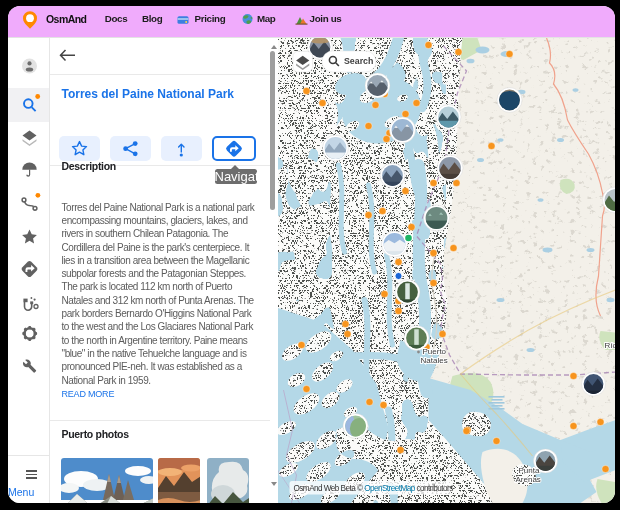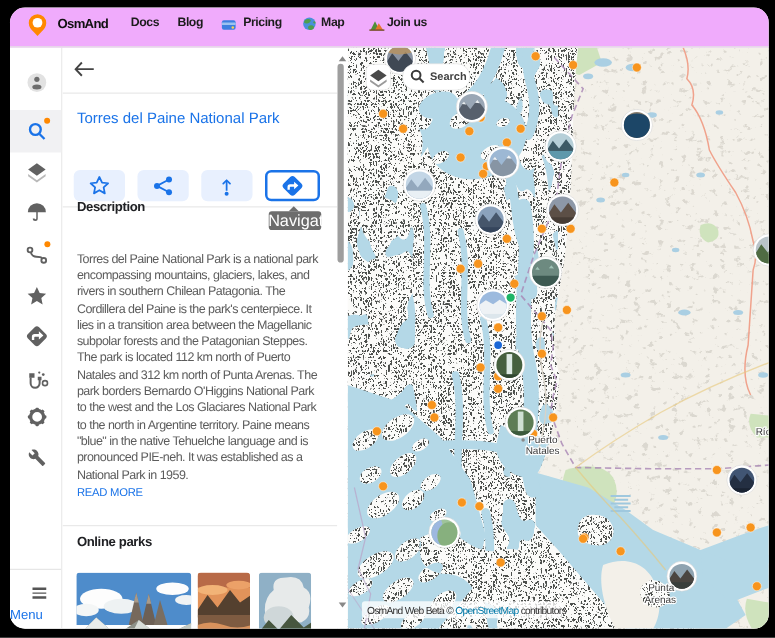--- a/index.html
+++ b/index.html
@@ -95,21 +95,21 @@
   <div style="position:absolute;left:17.5px;top:435.5px;width:11px;height:1.8px;background:#555"></div>
   <div style="position:absolute;left:17.5px;top:439px;width:11px;height:1.8px;background:#555"></div>
   <div style="position:absolute;left:0;top:448px;width:42px;text-align:left;font-size:10.5px;color:#1a73e8">Menu</div>
  </div>
 
  <div id="panel">
   <svg width="17" height="13" viewBox="0 0 17 13" style="position:absolute;left:9px;top:11px">
    <path d="M6.5 1 L1.5 6.3 L6.5 11.6 M1.8 6.3 L16 6.3" stroke="#444" stroke-width="1.5" fill="none"></path>
   </svg>
   <div class="hr" style="top:35.5px"></div>
-  <div style="position:absolute;left:11.5px;top:49px;font-size:12px;font-weight:normal;color:#1a73e8;white-space:nowrap">Torres del Paine National Park</div>
+  <div style="position:absolute;left:11.5px;top:49px;font-size:12px;font-weight:bold;color:#1a73e8;white-space:nowrap">Torres del Paine National Park</div>
   <div class="btn" style="left:9px"></div>
   <div class="btn" style="left:60px"></div>
   <div class="btn" style="left:111px"></div>
   <div class="btn" style="left:162px;width:44px;background:#fff;border:2px solid #1a73e8"></div>
   <svg width="219" height="34" viewBox="50 134 219 34" style="position:absolute;left:0;top:96px;pointer-events:none">
         <path d="M79.5 141.6 l2.15 4.5 4.85.5 -3.6 3.3 .95 4.8 -4.35-2.5 -4.35 2.5 .95-4.8 -3.6-3.3 4.85-.5 Z" fill="none" stroke="#1a73e8" stroke-width="1.4" stroke-linejoin="round"></path>
         <path d="M125.6 148.7 L135.2 143.6 M125.6 148.7 L135.2 153.8" stroke="#1a73e8" stroke-width="1.4"></path>
         <g fill="#1a73e8">
           <circle cx="135.2" cy="143.6" r="2.4"></circle>
           <circle cx="125.6" cy="148.7" r="2.4"></circle>
@@ -124,21 +124,21 @@
           <rect x="227.7" y="142.4" width="12.6" height="12.6" rx="2.6" transform="rotate(45 234 148.7)" fill="#1a73e8"></rect>
           <path d="M230 151.8 v-2.4 a2.1 2.1 0 0 1 2.1-2.1 h3.2 v-2 l3.4 3 -3.4 3 v-2 h-2.9 a0.55 0.55 0 0 0 -0.55 0.55 v1.95 Z" fill="#fff"></path>
         </g>
       </svg>
   <div class="hr" style="top:127px"></div>
   <div id="tip">Navigation</div>
   <div style="position:absolute;left:11.5px;top:122px;font-size:10.5px;font-weight:bold;color:#202124;letter-spacing:-0.3px">Description</div>
   <div style="position:absolute;left:11.5px;top:162.7px;font-size:10px;color:#5c5c5c;line-height:13.3px;letter-spacing:-0.42px;white-space:nowrap">Torres del Paine National Park is a national park<br>encompassing mountains, glaciers, lakes, and<br>rivers in southern Chilean Patagonia. The<br>Cordillera del Paine is the park's centerpiece. It<br>lies in a transition area between the Magellanic<br>subpolar forests and the Patagonian Steppes.<br>The park is located 112 km north of Puerto<br>Natales and 312 km north of Punta Arenas. The<br>park borders Bernardo O'Higgins National Park<br>to the west and the Los Glaciares National Park<br>to the north in Argentine territory. Paine means<br>"blue" in the native Tehuelche language and is<br>pronounced PIE-neh. It was established as a<br>National Park in 1959.</div>
   <div style="position:absolute;left:11.5px;top:351px;font-size:9px;font-weight:normal;color:#1a73e8;letter-spacing:-0.2px">READ MORE</div>
   <div class="hr" style="top:381.5px"></div>
-  <div style="position:absolute;left:11.5px;top:390.2px;font-size:10.5px;font-weight:bold;color:#202124;letter-spacing:-0.3px">Online parks</div>
+  <div style="position:absolute;left:11.5px;top:390.2px;font-size:10.5px;font-weight:bold;color:#202124;letter-spacing:-0.3px">Puerto photos</div>
   <div class="ph" style="left:10.5px;width:92.5px">
    <svg width="92.5" height="70">
           <rect width="93" height="42" fill="#4e8ccb"></rect>
    <ellipse cx="20" cy="21" rx="17" ry="8" fill="#fdfdfd"></ellipse>
           <ellipse cx="36" cy="27" rx="14" ry="6" fill="#eef2f3"></ellipse>
           <ellipse cx="8" cy="30" rx="10" ry="5" fill="#f4f6f6"></ellipse>
    <ellipse cx="77" cy="13" rx="13" ry="5" fill="#fdfdfd"></ellipse>
           <ellipse cx="88" cy="22" rx="9" ry="4" fill="#f0f3f4"></ellipse>
    <path d="M42 42 L48 16 L54 42 Z" fill="#77695c"></path>
           <path d="M52 42 L58 17 L64 42 Z" fill="#6d6055"></path>

